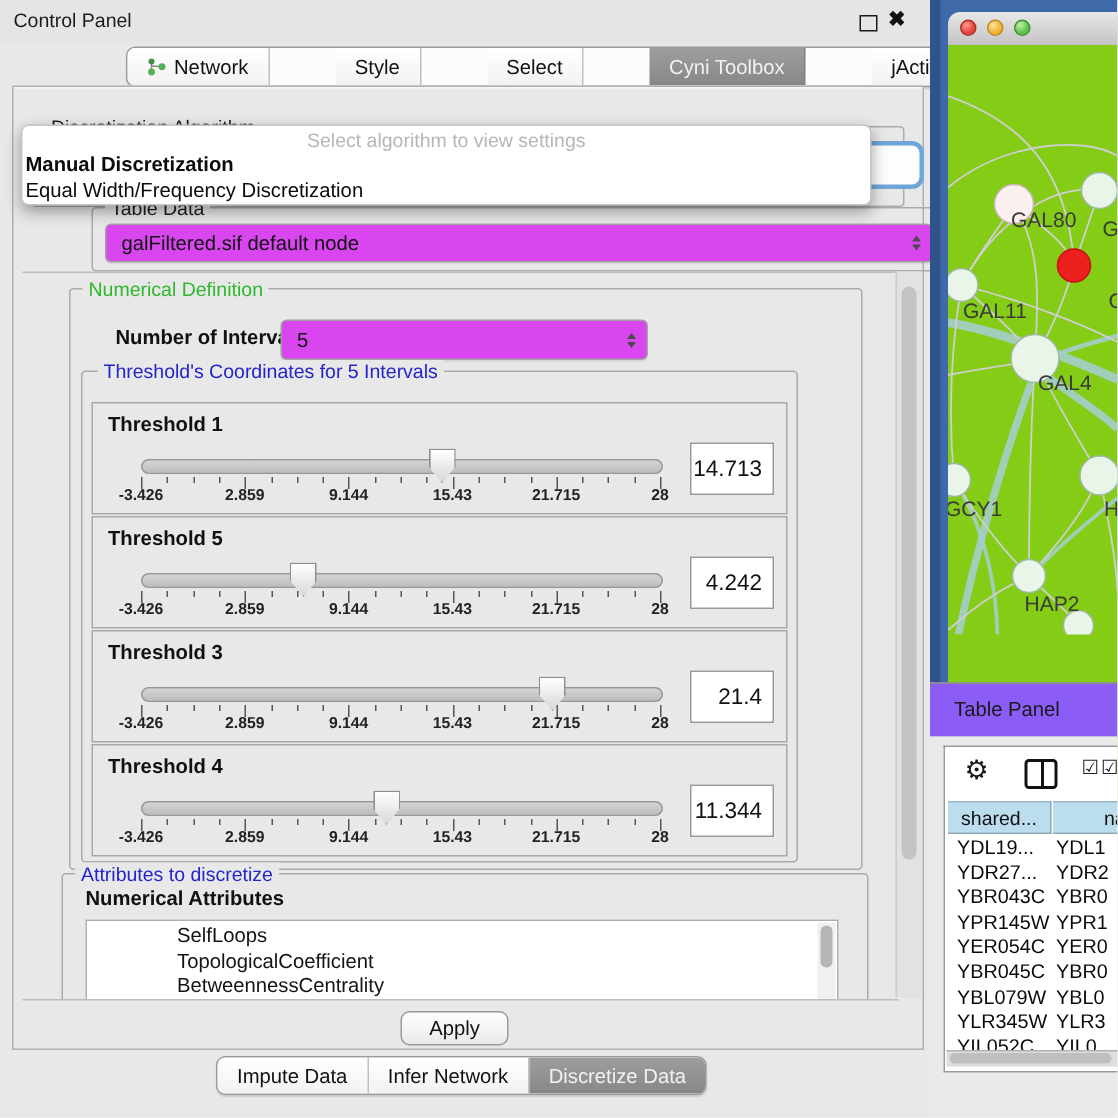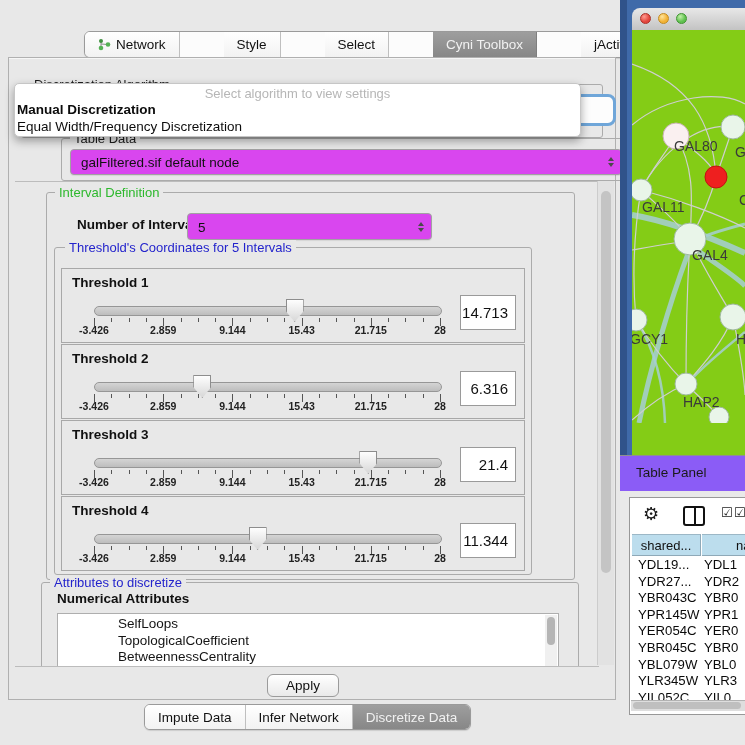--- a/index.html
+++ b/index.html
@@ -106,20 +106,25 @@
   .tp-row .c2{position:absolute;left:72px;top:0;font-size:13.2px;color:#0a0a0a;line-height:16.6px;white-space:nowrap;}
   .hscroll{position:absolute;left:1px;top:202px;width:115px;height:10px;background:#dedede;border-top:1px solid #b2b2b2;}
   .hthumb{position:absolute;left:2px;top:1px;width:108px;height:7px;border-radius:4px;background:#bfbfbf;}
 </style>
 </head>
 <body>
 
 <div class="page">
 
   <div class="cp">
+    <div class="cp-titlebar">
+      <span class="cp-title">Control Panel</span>
+      <span class="float-btn"></span>
+      <span class="close-btn">✖</span>
+    </div>
 
     <div class="cp-tabs" id="topTabs">
         <div class="tab">
           <svg class="nicon" viewBox="0 0 13 13">
             <line x1="3" y1="3" x2="3" y2="10" stroke="#8a8a8a" stroke-width="1"></line>
             <line x1="3" y1="6" x2="10" y2="6.5" stroke="#8a8a8a" stroke-width="1"></line>
             <circle cx="3" cy="3" r="2" fill="#3f8f3f"></circle>
             <circle cx="3" cy="10" r="2.3" fill="#55b155"></circle>
             <circle cx="10" cy="6.5" r="2.3" fill="#55b155"></circle>
           </svg>
@@ -160,21 +165,21 @@
           <span class="combo-val">galFiltered.sif default node</span>
           <span class="spinner">
               <i class="up"></i>
               <i class="down"></i>
             </span>
         </div>
       </div>
 
       <div class="scrollview">
         <div class="group interval-group">
-          <span class="group-title green">Interval Definition</span>
+          <span class="group-title green">Numerical Definition</span>
           <span class="num-label">Number of Intervals</span>
           <div class="combo num-combo">
             <span class="combo-val">5</span>
             <span class="spinner">
                 <i class="up"></i>
                 <i class="down"></i>
               </span>
           </div>
           <div class="group thresh-group">
             <span class="group-title blue">Threshold's Coordinates for 5 Intervals</span>
@@ -208,21 +213,21 @@
                   </div>
                   <span class="slab" style="left:32.0px">-3.426</span>
                   <span class="slab" style="left:101.2px">2.859</span>
                   <span class="slab" style="left:170.4px">9.144</span>
                   <span class="slab" style="left:239.6px">15.43</span>
                   <span class="slab" style="left:308.8px">21.715</span>
                   <span class="slab" style="left:378.0px">28</span>
                   <div class="vbox">14.713</div>
                 </div>
                 <div class="tpanel" style="top: 96px;">
-                  <span class="tlabel">Threshold 2</span>
+                  <span class="tlabel">Threshold 5</span>
                   <div class="track"></div>
                   <div class="thumb" style="left:131.3px"></div>
                   <div class="ticks">
                     <span class="tick major" style="left:0.0px"></span>
                     <span class="tick" style="left:17.3px"></span>
                     <span class="tick" style="left:34.6px"></span>
                     <span class="tick" style="left:51.9px"></span>
                     <span class="tick major" style="left:69.2px"></span>
                     <span class="tick" style="left:86.5px"></span>
                     <span class="tick" style="left:103.8px"></span>
@@ -240,21 +245,21 @@
                     <span class="tick" style="left:311.4px"></span>
                     <span class="tick" style="left:328.7px"></span>
                     <span class="tick major" style="left:346.0px"></span>
                   </div>
                   <span class="slab" style="left:32.0px">-3.426</span>
                   <span class="slab" style="left:101.2px">2.859</span>
                   <span class="slab" style="left:170.4px">9.144</span>
                   <span class="slab" style="left:239.6px">15.43</span>
                   <span class="slab" style="left:308.8px">21.715</span>
                   <span class="slab" style="left:378.0px">28</span>
-                  <div class="vbox">6.316</div>
+                  <div class="vbox">4.242</div>
                 </div>
                 <div class="tpanel" style="top: 172px;">
                   <span class="tlabel">Threshold 3</span>
                   <div class="track"></div>
                   <div class="thumb" style="left:297.3px"></div>
                   <div class="ticks">
                     <span class="tick major" style="left:0.0px"></span>
                     <span class="tick" style="left:17.3px"></span>
                     <span class="tick" style="left:34.6px"></span>
                     <span class="tick" style="left:51.9px"></span>

